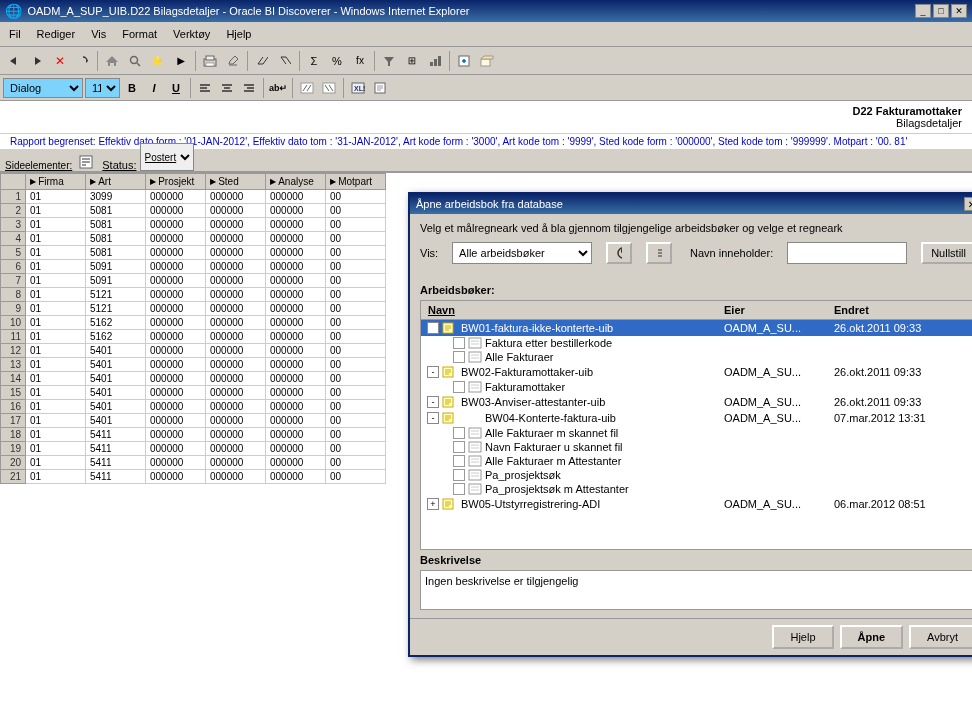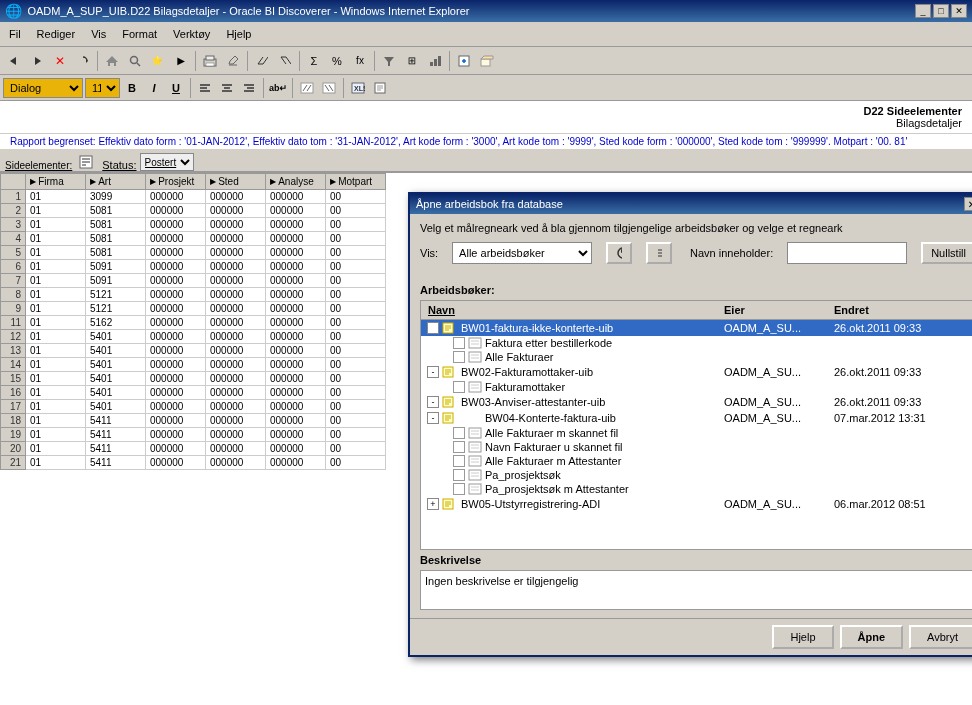--- a/index.html
+++ b/index.html
@@ -71,21 +71,21 @@
       padding: 2px 3px;
       display: flex;
       align-items: center;
       gap: 2px;
       border-bottom: 1px solid #999;
       height: 26px;
     }
     .format-select {
       height: 20px;
       border: 1px solid #888;
-      background: #eab308;
+      background: #7dd3fc;
       font-size: 11px;
       padding: 0 2px;
     }
     .fmt-btn {
       width: 20px; height: 20px;
       background: #d4d0c8;
       border: 1px solid transparent;
       display: flex; align-items: center; justify-content: center;
       cursor: pointer;
       font-size: 11px;
@@ -490,37 +490,37 @@
           <line x1="4" y1="4" x2="10" y2="4" stroke="#999"></line>
           <line x1="4" y1="6" x2="10" y2="6" stroke="#999"></line>
           <line x1="4" y1="8" x2="8" y2="8" stroke="#999"></line>
         </svg>
       </button>
   </div>
 
   <div style="display:flex; flex-direction:column; flex:1; background:white; overflow:hidden;">
 
     <div class="report-header">
-      <div class="report-title">D22 Sideelementer</div>
+      <div class="report-title">D22 Fakturamottaker</div>
       <div class="report-subtitle">Bilagsdetaljer</div>
     </div>
     <div class="report-filter">Rapport begrenset: Effektiv dato form : '01-JAN-2012', Effektiv dato tom : '31-JAN-2012', Art kode form : '3000', Art kode tom : '9999', Sted kode form : '000000', Sted kode tom : '999999'. Motpart : '00. 81'</div>
 
     <div class="sheet-tabs">
       <span style="font-size:10px;">Sideelementer:</span>
       <span style="margin-left:4px;">
         <svg width="14" height="14">
             <rect x="1" y="1" width="12" height="12" fill="#fff" stroke="#666"></rect>
             <line x1="3" y1="4" x2="11" y2="4" stroke="#333"></line>
             <line x1="3" y1="7" x2="11" y2="7" stroke="#333"></line>
             <line x1="3" y1="10" x2="7" y2="10" stroke="#333"></line>
           </svg>
       </span>
       <span style="margin-left:6px;">Status:</span>
-      <select style="height:18px; font-size:10px; border:1px solid #888;">
+      <select style="height:28px; font-size:10px; border:1px solid #888;">
         <option>Postert</option>
       </select>
     </div>
 
     <div class="data-table-wrapper">
       <table class="data-table">
         <thead>
           <tr>
             <th class="row-num"></th>
             <th>
@@ -637,20 +637,29 @@
             <tr>
               <td class="row-num">9</td>
               <td>01</td>
               <td>5121</td>
               <td>000000</td>
               <td>000000</td>
               <td>000000</td>
               <td>00</td>
             </tr>
             <tr>
+              <td class="row-num">10</td>
+              <td>01</td>
+              <td>5162</td>
+              <td>000000</td>
+              <td>000000</td>
+              <td>000000</td>
+              <td>00</td>
+            </tr>
+            <tr>
               <td class="row-num">11</td>
               <td>01</td>
               <td>5162</td>
               <td>000000</td>
               <td>000000</td>
               <td>000000</td>
               <td>00</td>
             </tr>
             <tr>
               <td class="row-num">12</td>

